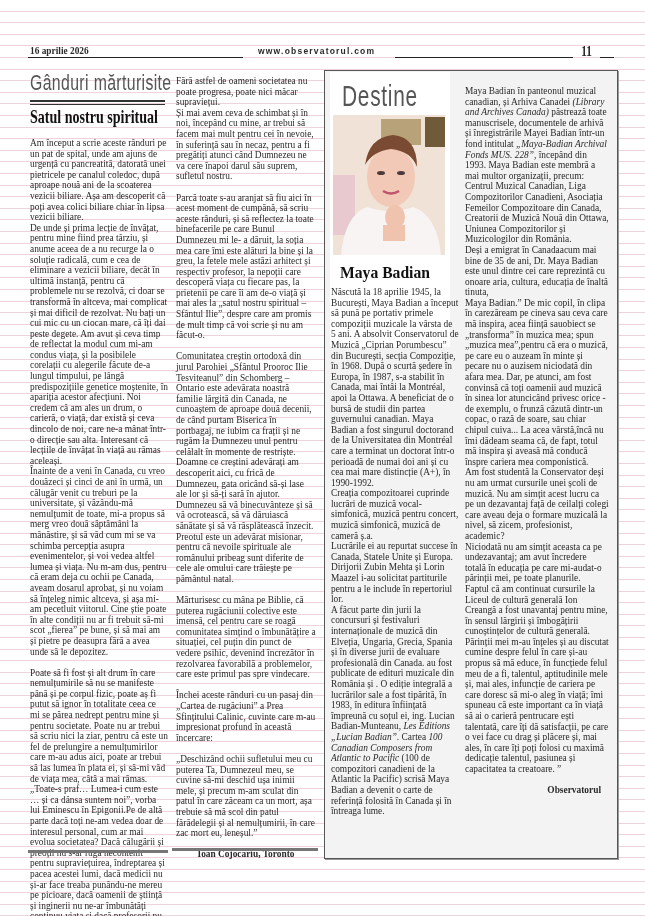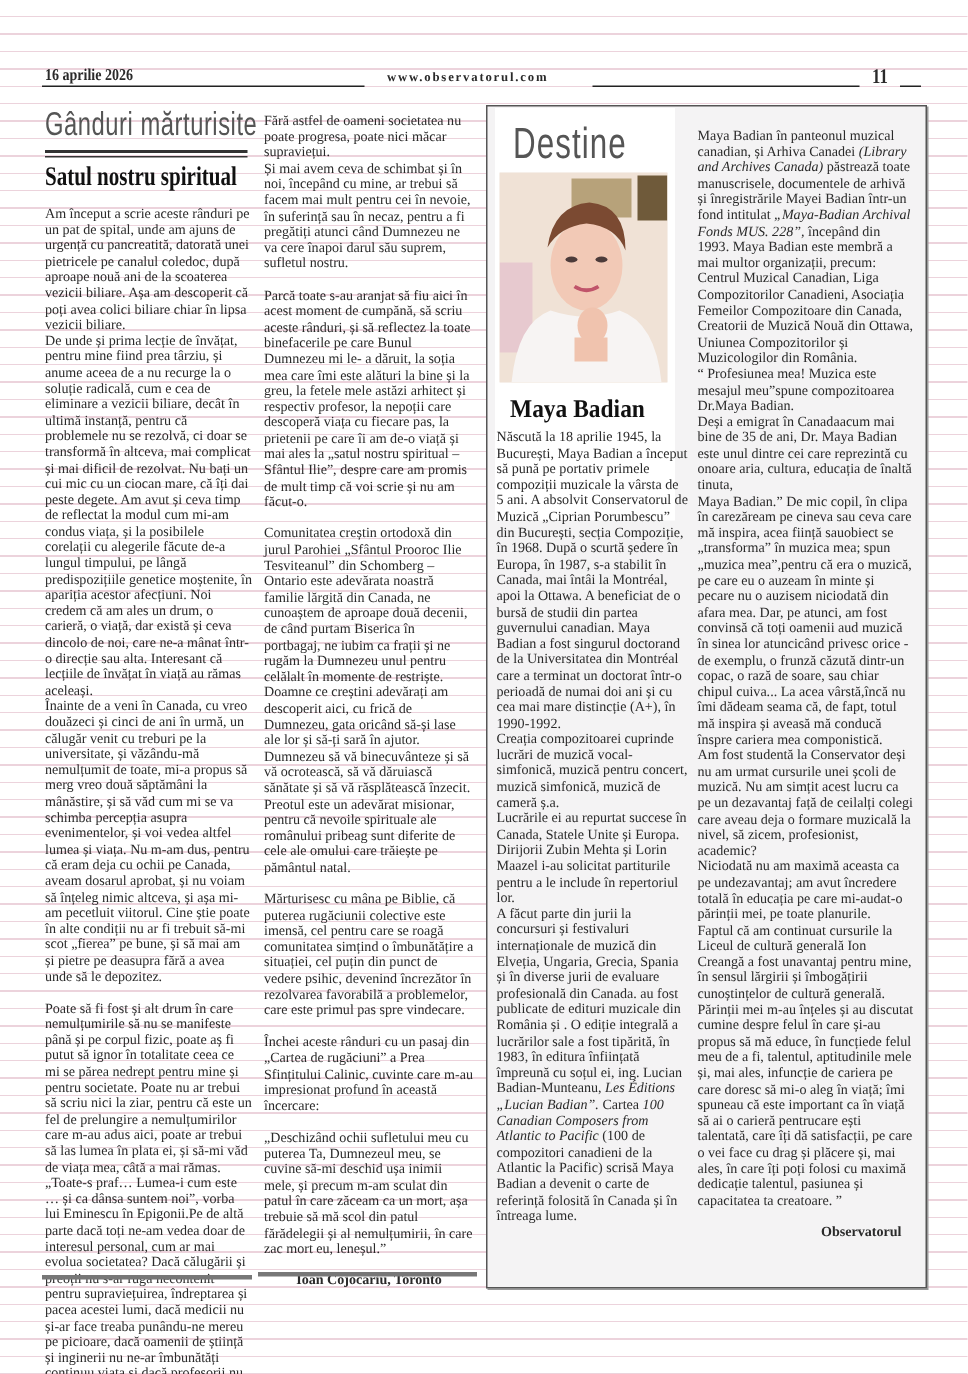--- a/index.html
+++ b/index.html
@@ -5,21 +5,21 @@
   html,body{margin:0;padding:0;}
   body{
     width:645px;height:916px;overflow:hidden;position:relative;
     background:#ffffff;
     background-image:repeating-linear-gradient(to bottom, transparent 0px, transparent 10.6px, #ecd3dc 10.6px, #ecd3dc 11.6px);
     font-family:"Liberation Serif", serif;
     color:#2a2a2a;
   }
   .hdr{position:absolute;left:0;top:40px;width:535px;height:24px;}
   .hdr .date{position:absolute;left:30px;top:4px;font-size:11px;font-weight:bold;font-family:"Liberation Serif",serif;transform:scaleX(0.85);transform-origin:left;}
-  .hdr .url{position:absolute;left:258px;top:6px;font-size:8.5px;font-weight:bold;letter-spacing:1.2px;font-family:Liberation Serif, serif;}
+  .hdr .url{position:absolute;left:258px;top:6px;font-size:8.5px;font-weight:bold;letter-spacing:1.2px;font-family:Liberation Sans, sans-serif;}
   .hdr .line1{position:absolute;left:28px;top:17px;width:215px;height:1px;background:#222;}
   .hdr .line2{position:absolute;left:395px;top:17px;width:178px;height:1px;background:#222;}
   .hdr .line3{position:absolute;left:600px;top:17px;width:14px;height:1px;background:#222;}
   .hdr .page{position:absolute;left:580px;top:4px;font-size:14px;font-weight:bold;transform:scaleX(0.8);}
 
   .col{position:absolute;font-size:9.4px;line-height:10.6px;text-align:left;}
   .col p{margin:0;}
   .col p.gap{margin-top:10.6px;}
   .kicker{position:absolute;left:30px;top:70px;width:138px;font-family:"Liberation Sans",sans-serif;font-size:22px;color:#555;transform:scaleX(0.72);transform-origin:left;white-space:nowrap;letter-spacing:0.5px;}
   .rule2{position:absolute;left:30px;width:135px;height:2px;background:#333;}
@@ -95,21 +95,20 @@
 
 <div class="col" style="left:331px;top:287px;width:128px;">
   <p>Născută la 18 aprilie 1945, la București, Maya Badian a început să pună pe portativ primele compoziții muzicale la vârsta de 5 ani. A absolvit Conservatorul de Muzică „Ciprian Porumbescu” din București, secția Compoziție, în 1968. După o scurtă ședere în Europa, în 1987, s-a stabilit în Canada, mai întâi la Montréal, apoi la Ottawa. A beneficiat de o bursă de studii din partea guvernului canadian. Maya Badian a fost singurul doctorand de la Universitatea din Montréal care a terminat un doctorat într-o perioadă de numai doi ani și cu cea mai mare distincție (A+), în 1990-1992.</p>
   <p>Creația compozitoarei cuprinde lucrări de muzică vocal-simfonică, muzică pentru concert, muzică simfonică, muzică de cameră ș.a.</p>
   <p>Lucrările ei au repurtat succese în Canada, Statele Unite și Europa. Dirijorii Zubin Mehta și Lorin Maazel i-au solicitat partiturile pentru a le include în repertoriul lor.</p>
   <p><span>A făcut parte din jurii la concursuri și festivaluri internaționale de muzică din Elveția, Ungaria, Grecia, Spania și în diverse jurii de evaluare profesională din Canada.   au fost publicate de edituri muzicale din România și . O ediție integrală a lucrărilor sale a fost tipărită, în 1983, în editura înființată împreună cu soțul ei, ing. Lucian Badian-Munteanu,</span> <i>Les Éditions „Lucian Badian”.</i> <span>Cartea</span> <i>100 Canadian Composers from Atlantic to Pacific</i> <span>(100 de compozitori canadieni de la Atlantic la Pacific) scrisă Maya Badian a devenit o carte de referință folosită în Canada și în întreaga lume.</span></p>
 </div>
 
 <div class="col" style="left:465px;top:86px;width:144px;">
   <p><span>Maya Badian în panteonul muzical canadian, și Arhiva Canadei</span> <i>(Library  and Archives Canada)</i> <span>păstrează toate manuscrisele, documentele de arhivă și înregistrările Mayei Badian într-un fond intitulat</span> <i>„Maya-Badian Archival Fonds MUS. 228”,</i> <span>începând din 1993.  Maya Badian este membră a mai multor organizații, precum: Centrul Muzical Canadian, Liga Compozitorilor Canadieni, Asociația Femeilor Compozitoare din Canada, Creatorii de Muzică Nouă din Ottawa, Uniunea Compozitorilor și  Muzicologilor din România.</span></p>
-  <p>“ Profesiunea mea! Muzica este mesajul meu”spune compozitoarea Dr.Maya Badian.</p>
   <p>Deși a emigrat în Canadaacum mai bine de 35 de ani, Dr. Maya Badian este unul dintre cei care reprezintă cu onoare aria, cultura, educația de înaltă tinuta,</p>
   <p>Maya Badian.” De mic copil, în clipa în carezăream pe cineva sau ceva care mă inspira, acea ființă sauobiect se „transforma” în muzica mea; spun „muzica mea”,pentru că era o muzică, pe care eu o auzeam în minte și pecare nu o auzisem niciodată din afara mea. Dar, pe atunci, am fost convinsă că toți oamenii aud muzică în sinea lor atuncicând privesc orice - de exemplu, o frunză căzută dintr-un copac, o rază de soare, sau chiar chipul cuiva... La acea vârstă,încă nu îmi dădeam seama că, de fapt, totul mă inspira și aveasă mă conducă înspre cariera mea componistică.</p>
   <p>Am fost studentă la Conservator deși nu am  urmat cursurile unei școli de muzică. Nu am simțit acest lucru ca pe un dezavantaj față de ceilalți colegi care aveau deja o formare muzicală la nivel, să zicem, profesionist, academic?</p>
-  <p>Niciodată nu am maximă aceasta ca pe undezavantaj; am avut încredere totală în educația pe care mi-audat-o părinții mei, pe toate planurile.</p>
+  <p>Niciodată nu am simțit aceasta ca pe undezavantaj; am avut încredere totală în educația pe care mi-audat-o părinții mei, pe toate planurile.</p>
   <p>Faptul că am continuat cursurile la Liceul de cultură generală Ion Creangă a fost unavantaj pentru mine, în sensul lărgirii și îmbogățirii cunoștințelor de cultură generală.</p>
   <p>Părinții mei m-au înțeles și au discutat cumine despre felul în care și-au propus să mă educe, în funcțiede felul meu de a fi, talentul, aptitudinile mele și, mai ales, infuncție de cariera pe care doresc să mi-o aleg în viață;  îmi spuneau că este important ca în viață să ai o carieră pentrucare ești talentată, care îți dă satisfacții, pe care o vei face cu drag și plăcere și, mai ales, în care îți poți folosi cu maximă dedicație talentul, pasiunea și capacitatea ta creatoare. ”</p>
   <p class="gap" style="text-align:right;font-weight:bold;padding-right:8px;">Observatorul</p>
 </div>
 
 </body></html>

